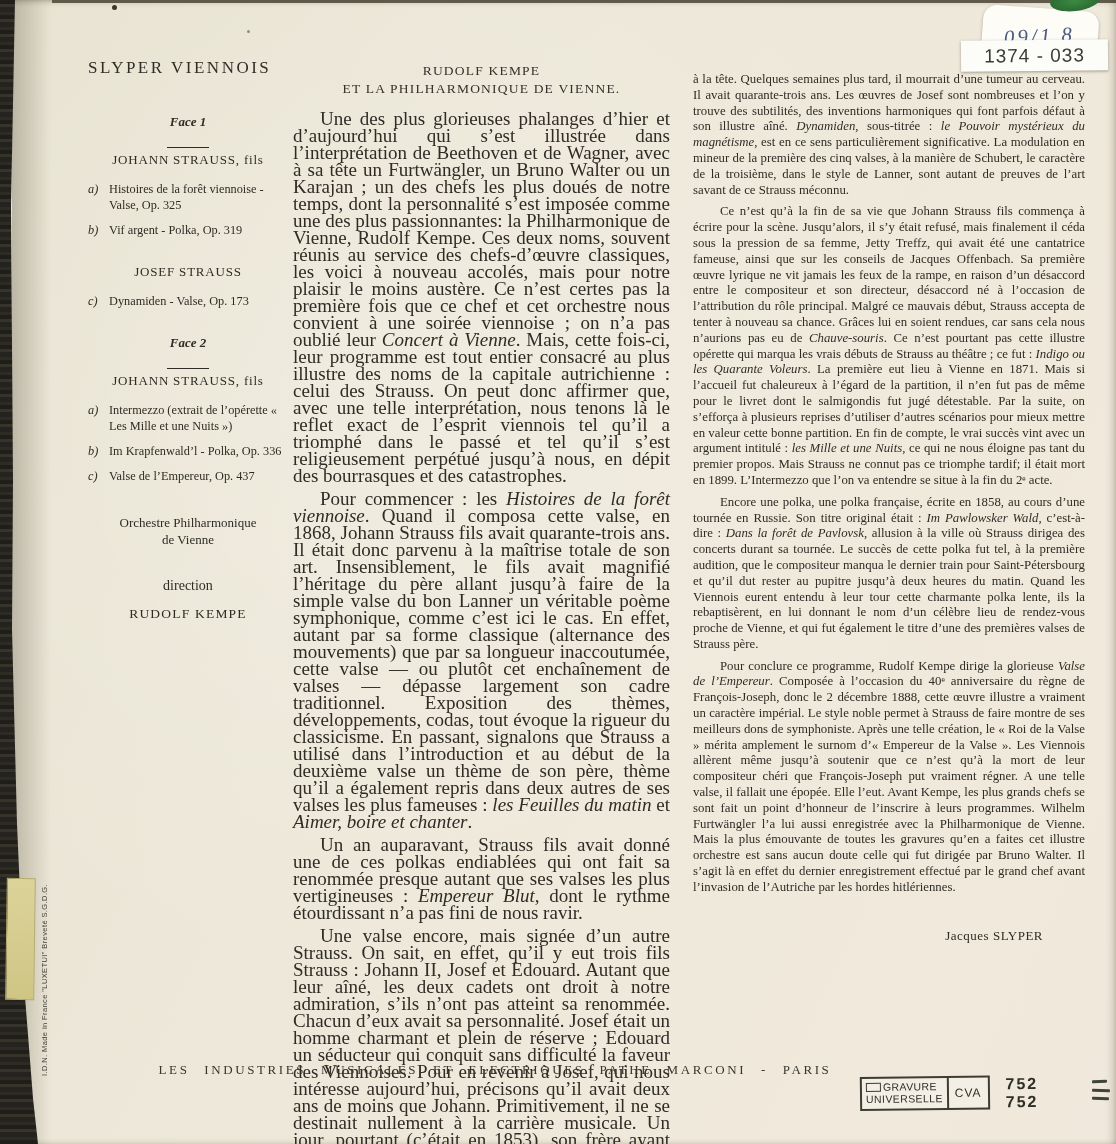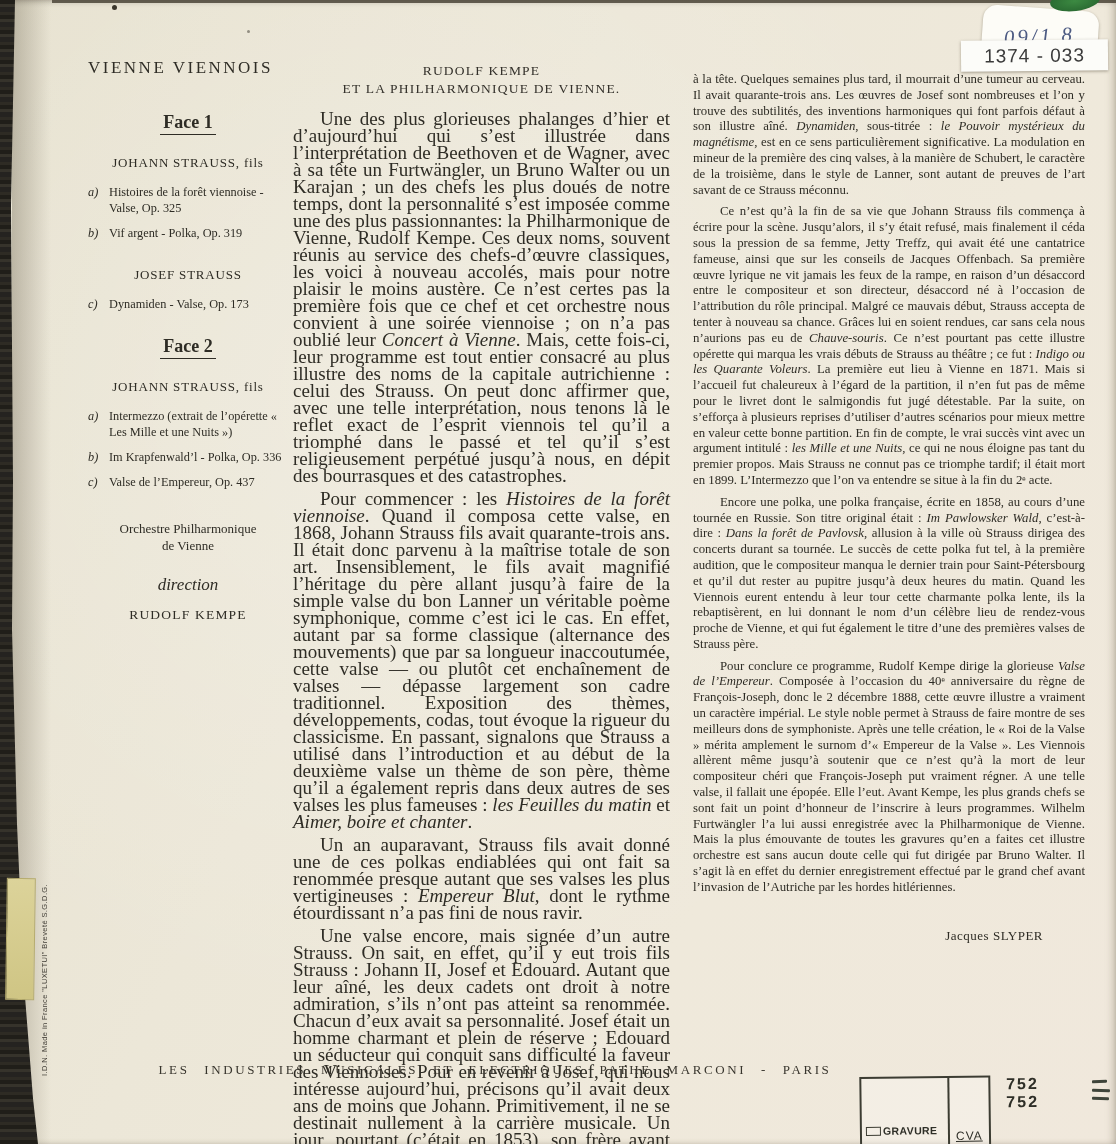--- a/index.html
+++ b/index.html
@@ -45,49 +45,49 @@
   .catalog-label{
     position:absolute;left:961px;top:40px;width:147px;height:31px;background:#fcfcf9;z-index:30;
     transform:rotate(-.6deg);box-shadow:0 1px 3px rgba(80,70,50,.5);
     display:flex;align-items:center;justify-content:center;
     font-family:"Liberation Sans","DejaVu Sans",sans-serif;font-size:19px;color:#3b3b3b;letter-spacing:1px;
   }
   
   .col-left{position:absolute;left:88px;top:58px;width:200px;z-index:10;}
   .album-title{font-size:17px;letter-spacing:2.5px;color:#2f2d26;}
   .face-head{margin-top:34px;text-align:center;}
-  .face-head span{font-weight:bold;font-size:18px;border-bottom:1px solid #2e2c25;padding:0 3px 2px;}
+  .face-head span{font-style:italic;font-weight:bold;font-size:13px;border-bottom:1px solid #2e2c25;padding:0 3px 18px;}
   .composer{margin-top:22px;text-align:center;font-size:13px;letter-spacing:.8px;}
   .tracks{margin-top:13px;}
   .track{display:flex;font-size:12.3px;line-height:16px;margin-bottom:9px;}
   .tletter{flex:none;width:21px;font-style:italic;}
   .ttext{flex:1;}
   .orchestra{margin-top:30px;text-align:center;font-size:13px;line-height:17px;}
-  .direction{margin-top:21px;text-align:center;font-size:17px;font-style:italic;}
+  .direction{margin-top:30px;text-align:center;font-size:14px;}
   .conductor{margin-top:12px;text-align:center;font-size:13.5px;letter-spacing:1.2px;}
   
   .col-mid{position:absolute;left:287px;top:62px;width:389px;z-index:10;}
   .essay-title{text-align:center;font-size:13.5px;letter-spacing:1.2px;line-height:18px;color:#33302a;}
   .col-mid .paras{margin-top:12px;font-size:19px;line-height:17px;}
   .col-right{position:absolute;left:687px;top:66px;width:404px;z-index:10;font-size:12.8px;line-height:15.8px;}
   .para{margin:6px;text-align:justify;text-indent:27px;hyphens:auto;-webkit-hyphens:auto;color:#2e2c25;}
   .col-right .paras .para:first-child{text-indent:0;}
   .signature{margin-top:32px;text-align:right;padding-right:48px;font-size:13px;letter-spacing:.5px;}
   
   .publisher{
     position:absolute;left:70px;top:1062px;width:850px;z-index:10;text-align:center;
     font-size:13px;letter-spacing:2.6px;word-spacing:9px;color:#38352d;
   }
   .stamp{position:absolute;left:860px;top:1076px;z-index:10;display:flex;align-items:flex-start;transform:rotate(-.7deg);
     font-family:"Liberation Sans","DejaVu Sans",sans-serif;color:#2f2f28;}
   .stamp-box{border:2px solid #3c3c32;display:flex;background:rgba(255,255,255,.25);}
   .stamp-left{padding:2px 4px 2px 4px;border-right:2px solid #3c3c32;}
-  .stamp-row{display:flex;align-items:center;font-size:10.5px;font-weight:bold;letter-spacing:.4px;line-height:12px;margin-top:44px;}
+  .stamp-row{display:flex;align-items:center;font-size:10.5px;font-weight:normal;letter-spacing:.4px;line-height:12px;}
   .rect-icon{display:inline-block;width:13px;height:7px;border:1.5px solid #3c3c32;margin-right:2px;}
-  .stamp-cva{display:flex;align-items:center;padding:8px 6px;font-size:12px;letter-spacing:1px;text-decoration:underline;}
+  .stamp-cva{display:flex;align-items:center;padding:8px 6px;font-size:12px;letter-spacing:1px;}
   .stamp-nums{margin-left:16px;font-size:16px;font-weight:bold;letter-spacing:2px;line-height:18px;color:#2e2e27;}
   .pen-marks{position:absolute;left:1092px;top:1080px;width:22px;height:30px;z-index:8;}
   .pen-marks i{display:block;height:2.5px;background:#3e443a;margin-bottom:6px;border-radius:1px;}
   .pen-marks i:nth-child(2){width:18px;transform:rotate(2deg);}
   .pen-marks i:nth-child(1){width:15px;transform:rotate(-3deg);}
   .pen-marks i:nth-child(3){width:17px;transform:rotate(1deg);}
 </style>
 </head>
 <body>
 
@@ -103,21 +103,21 @@
 
   <div class="green-mark"></div>
   <div class="hand-sticker">
     <span class="hand-note">09/1 8</span>
   </div>
   <div class="catalog-label">
     <span>1374 - 033</span>
   </div>
 
   <div class="col-left">
-    <div class="album-title">VIENNE VIENNOIS</div>
+    <div class="album-title">SLYPER VIENNOIS</div>
 
     <div class="face-head"><span>Face 1</span></div>
     <div class="composer">JOHANN STRAUSS, fils</div>
     <div class="tracks">
       <div class="track">
         <span class="tletter">a)</span>
         <span class="ttext">Histoires de la forêt viennoise - Valse, Op. 325</span>
       </div>
       <div class="track">
         <span class="tletter">b)</span>

